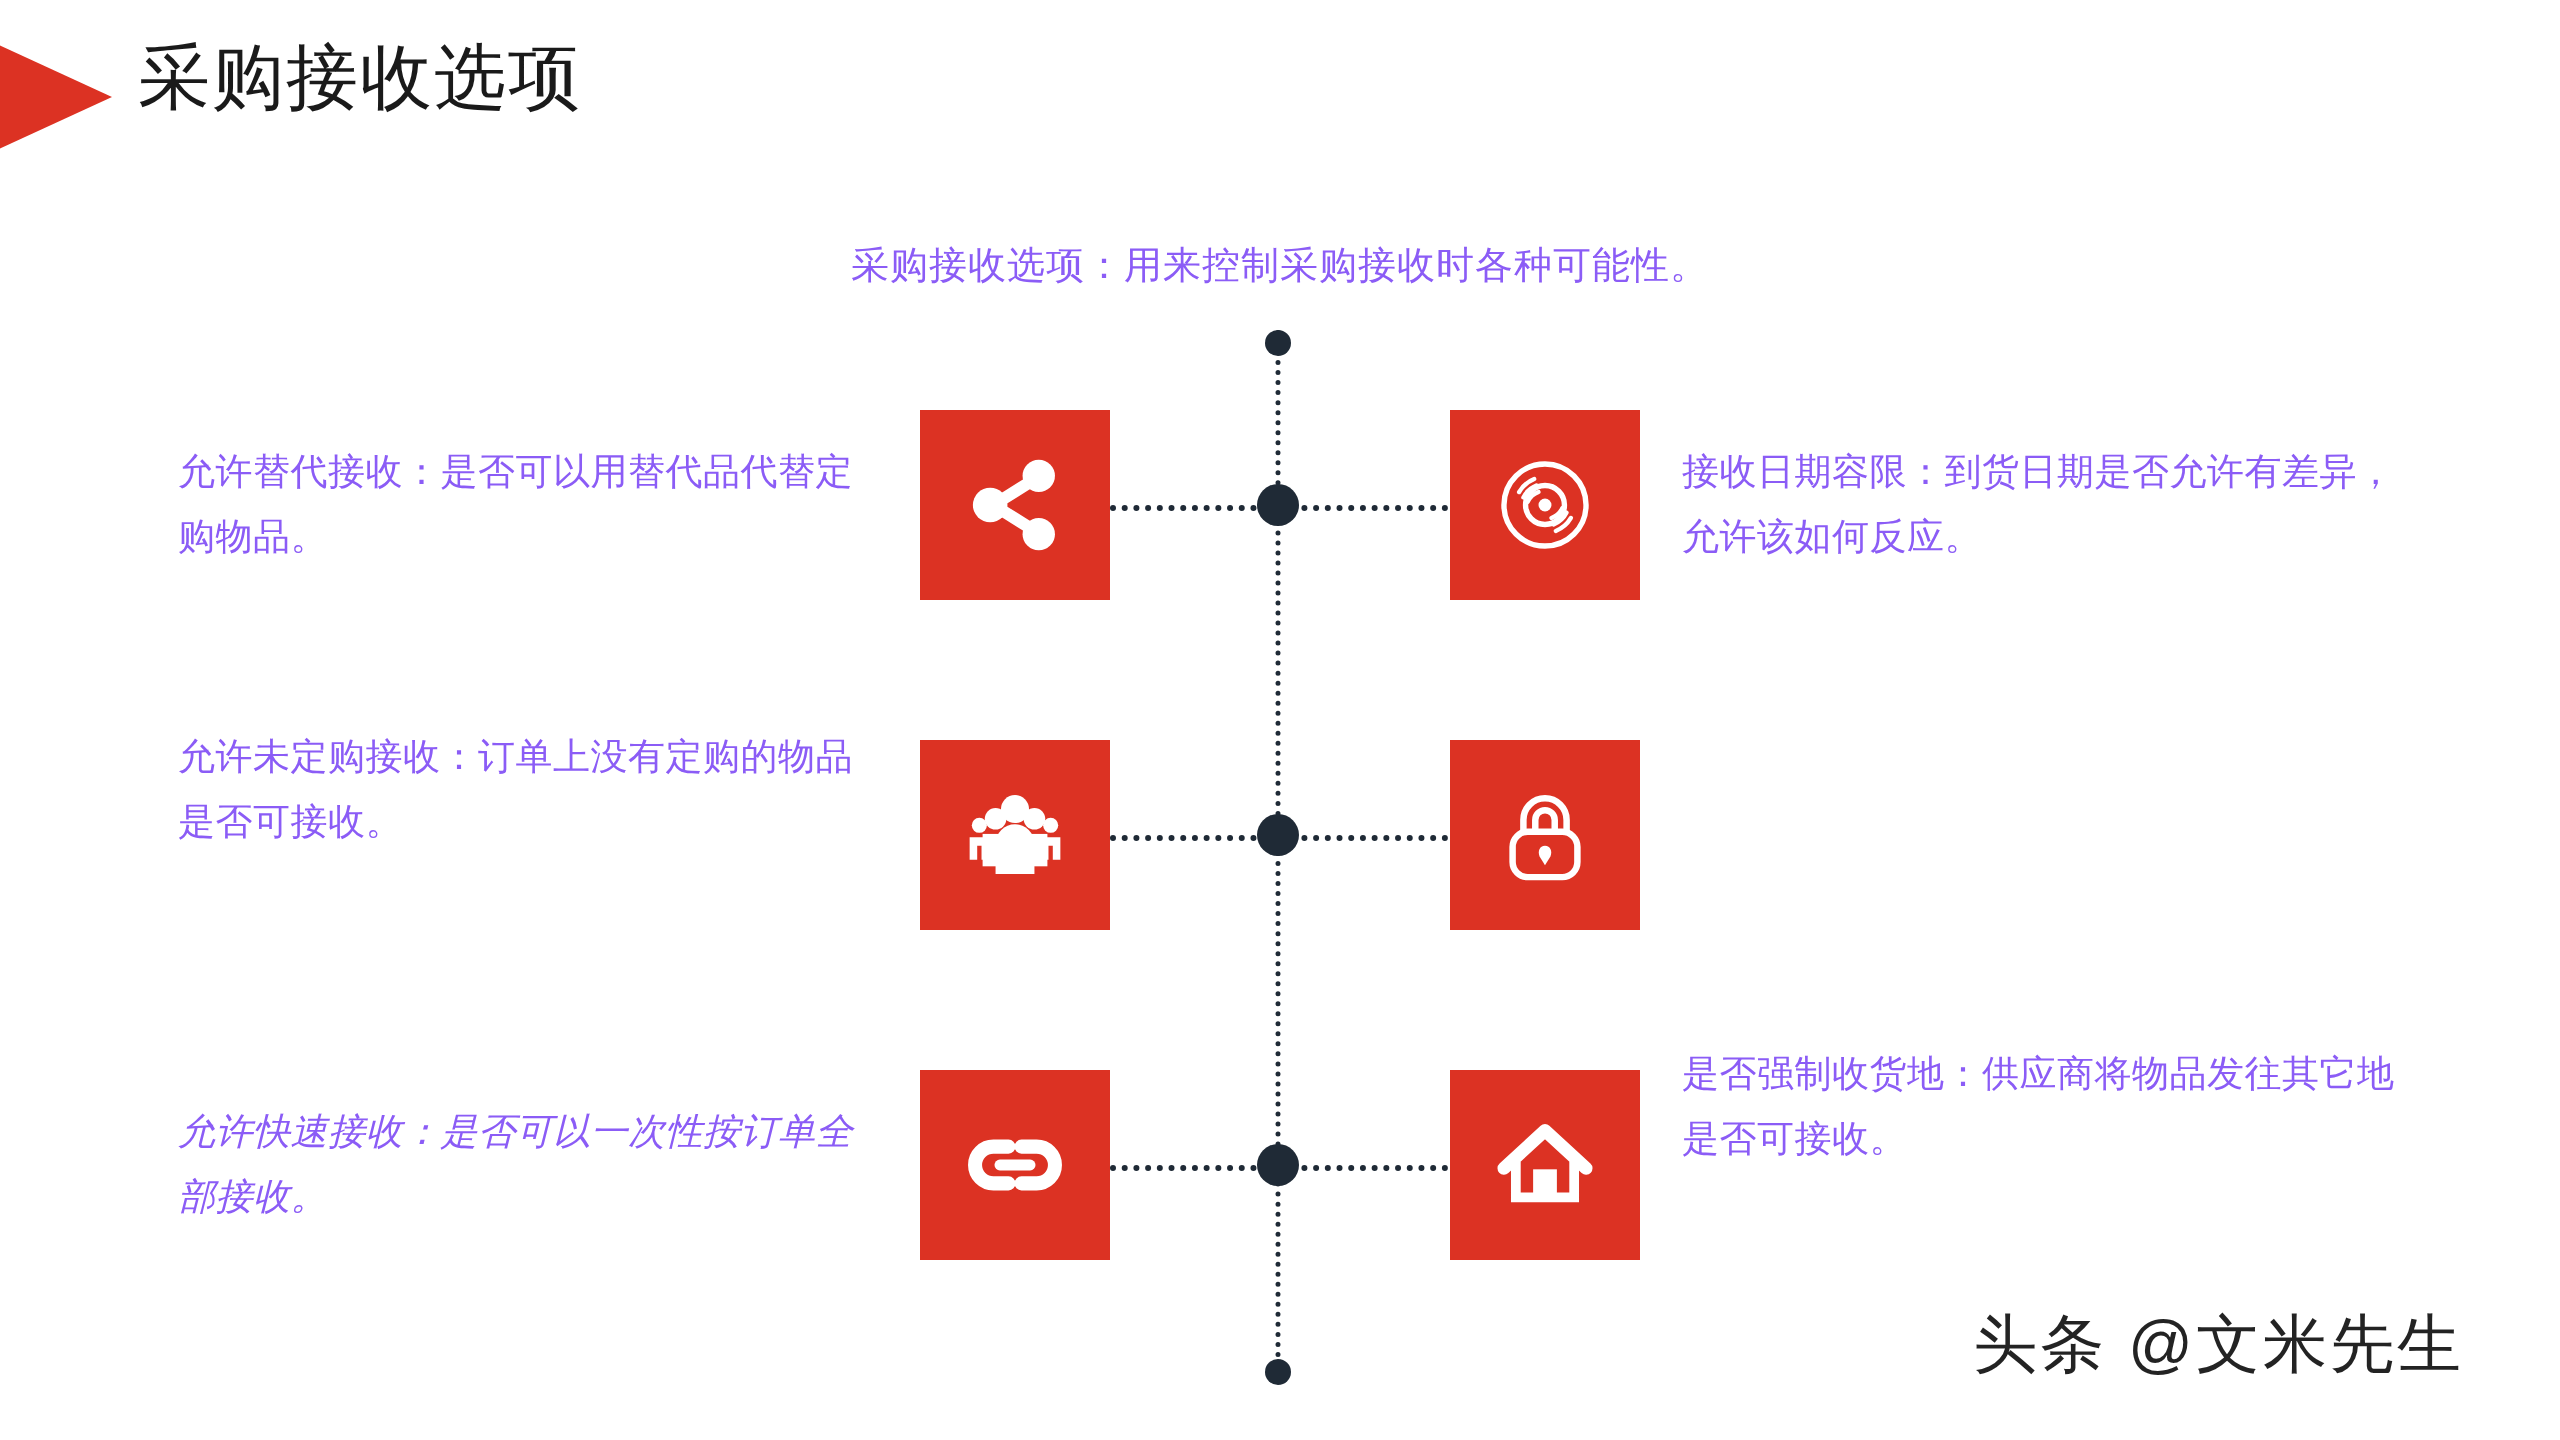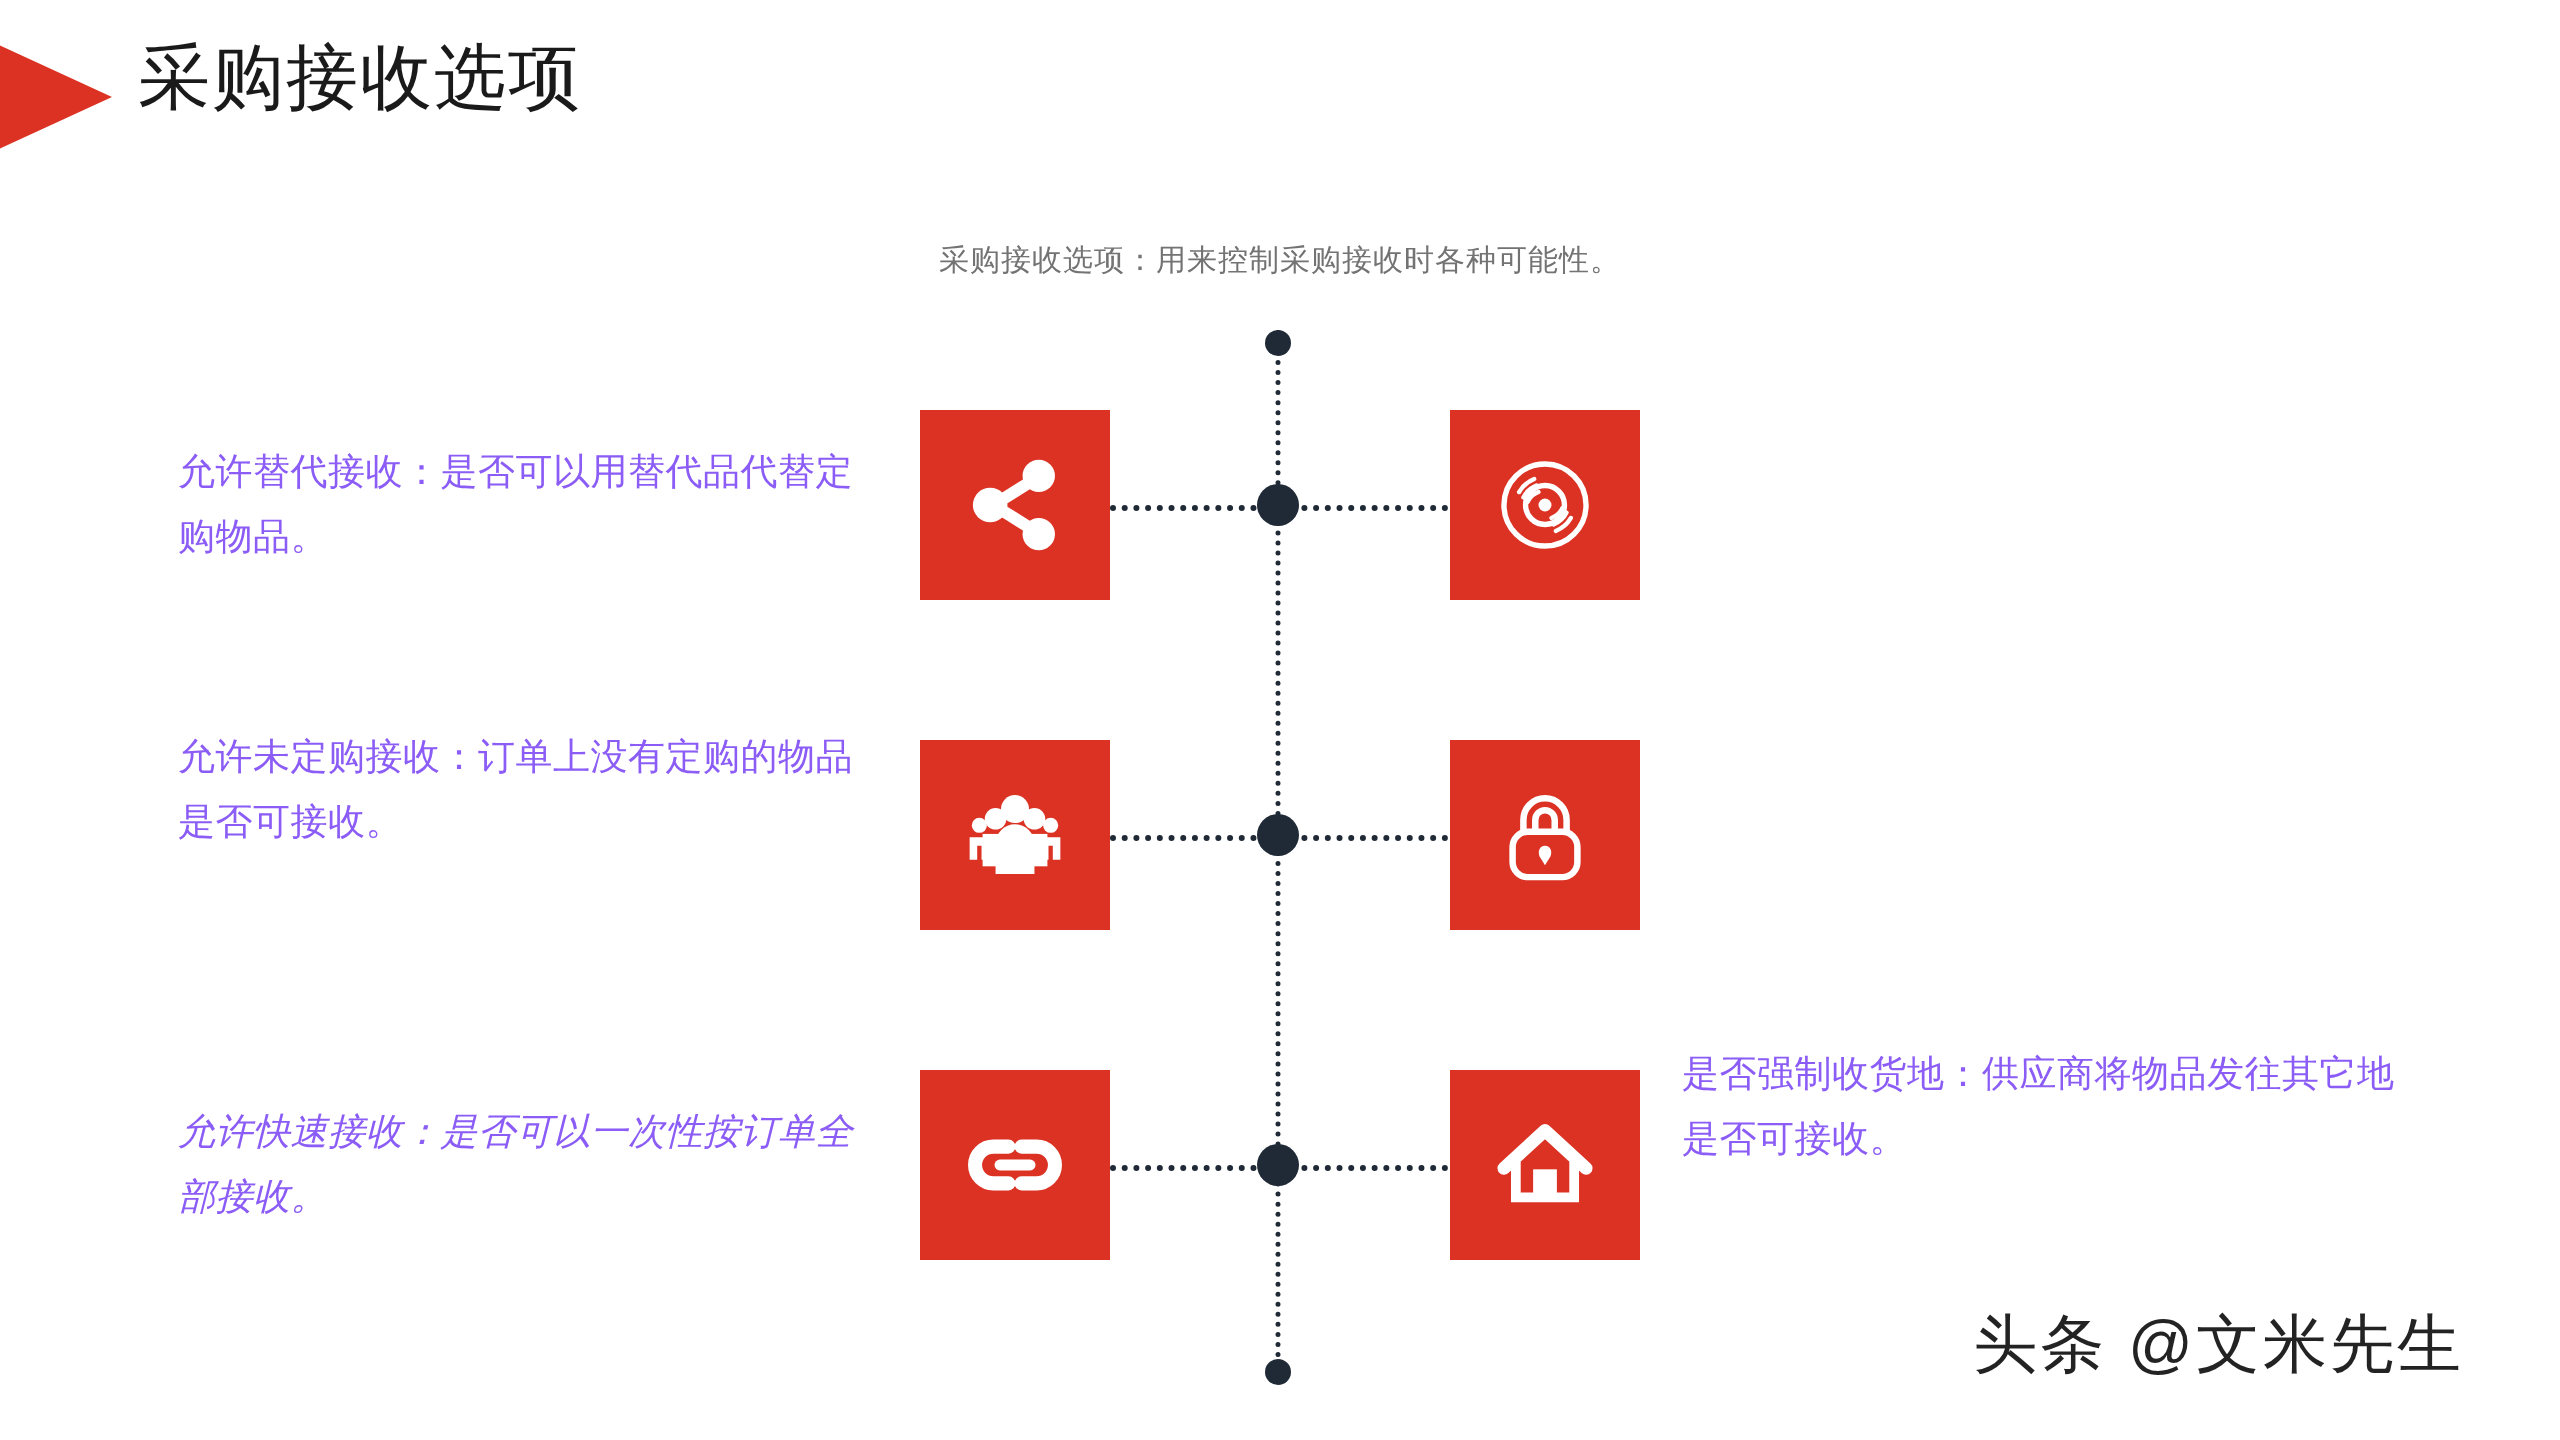--- a/index.html
+++ b/index.html
@@ -42,22 +42,22 @@
     white-space: nowrap;
   }
 
   
   .subtitle {
     position: absolute;
     left: 0;
     top: 240px;
     width: 2560px;
     text-align: center;
-    font-size: 30px;
-    color: #737373;
+    font-size: 38px;
+    color: #8b5cf6;
     letter-spacing: 1px;
   }
 
   
   .spine {
     position: absolute;
     left: 1278px;
     top: 330px;
     width: 0;
     height: 1048px;
@@ -172,20 +172,21 @@
         <path d="M26 38 A28 28 0 0 1 40 26" fill="none" stroke="#ffffff" stroke-width="4" stroke-linecap="round"></path>
         <path d="M30 43 A23 23 0 0 1 42 32" fill="none" stroke="#ffffff" stroke-width="4" stroke-linecap="round"></path>
         <path d="M34 47 A18 18 0 0 1 44 38" fill="none" stroke="#ffffff" stroke-width="4" stroke-linecap="round"></path>
         <path d="M74 62 A28 28 0 0 1 60 74" fill="none" stroke="#ffffff" stroke-width="4" stroke-linecap="round"></path>
         <path d="M70 57 A23 23 0 0 1 58 68" fill="none" stroke="#ffffff" stroke-width="4" stroke-linecap="round"></path>
         <path d="M66 53 A18 18 0 0 1 56 62" fill="none" stroke="#ffffff" stroke-width="4" stroke-linecap="round"></path>
       </svg>
     </span>
   </div>
 
+  <div class="item-text right" style="top:440px;">接收日期容限：到货日期是否允许有差异，允许该如何反应。</div>
 
   <div class="connector" style="left:1110px; top:835px; width:170px;"></div>
   <div class="connector" style="left:1278px; top:835px; width:170px;"></div>
   <div class="node-dot" style="top:835px;"></div>
 
   <div class="item-text left" style="top:725px;">允许未定购接收：订单上没有定购的物品是否可接收。</div>
 
   <div class="icon-tile" style="left:920px; top:740px;">
     <span>
       <svg viewBox="0 0 100 100" aria-hidden="true">

